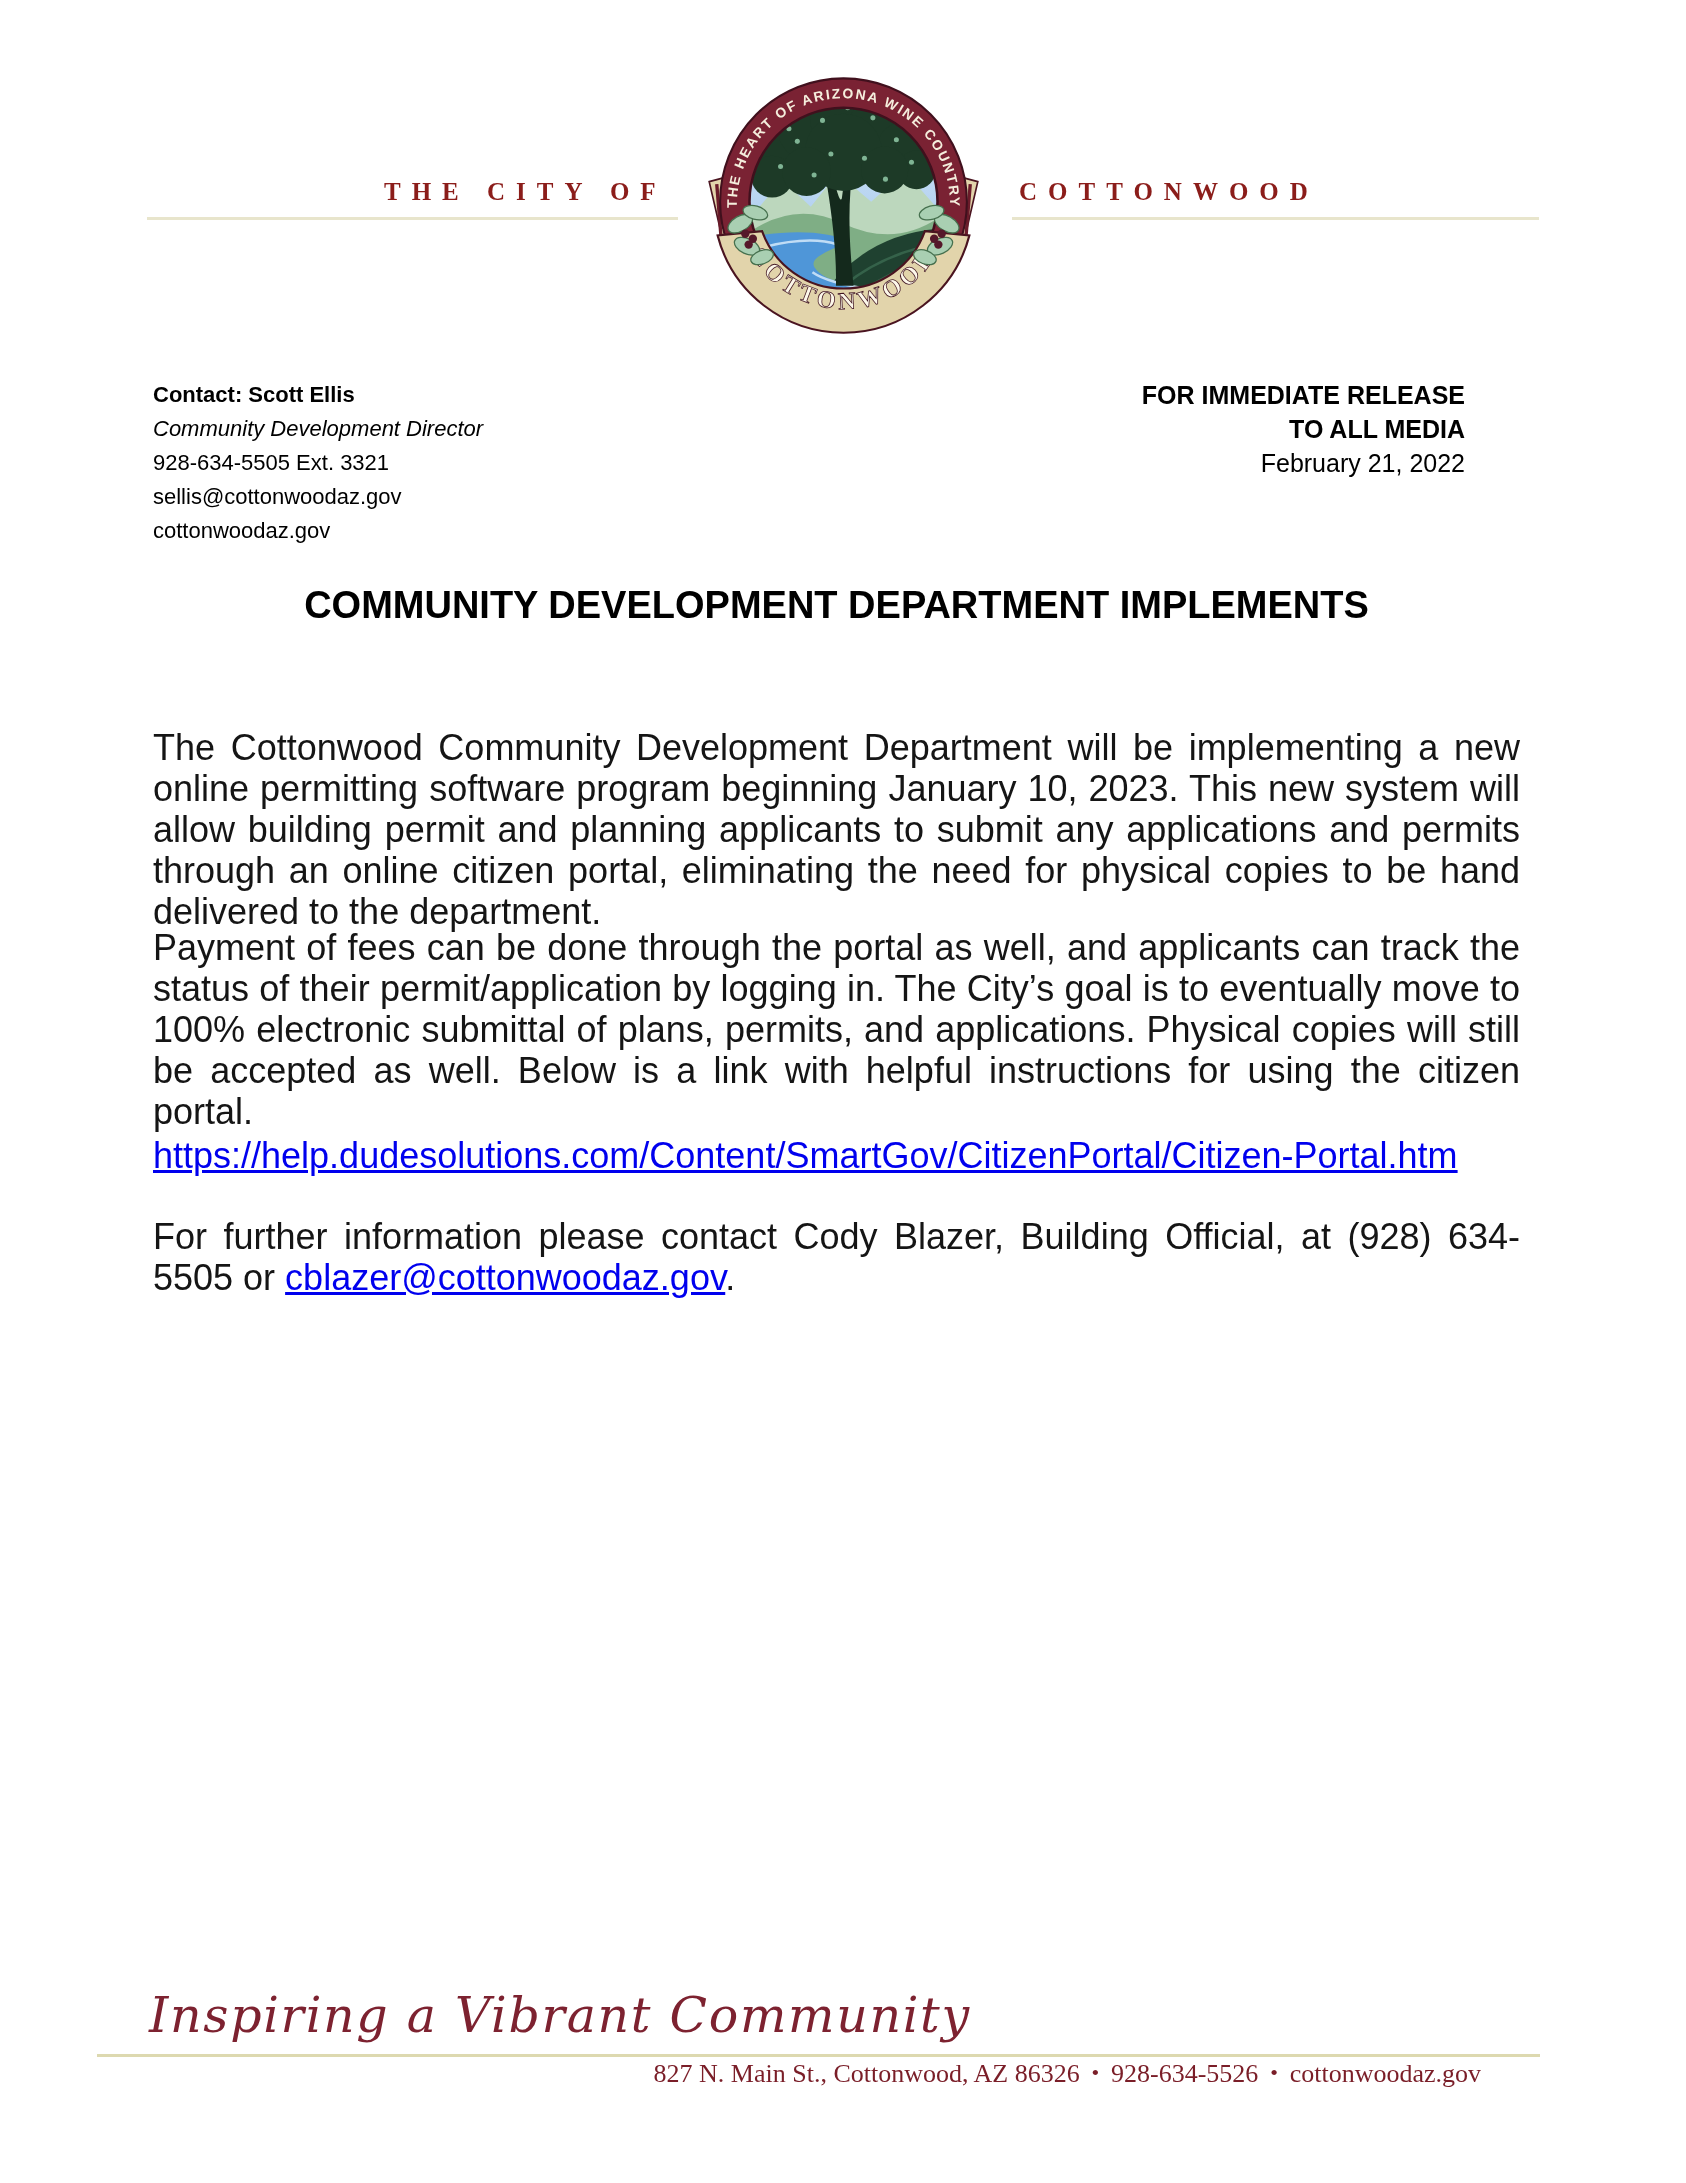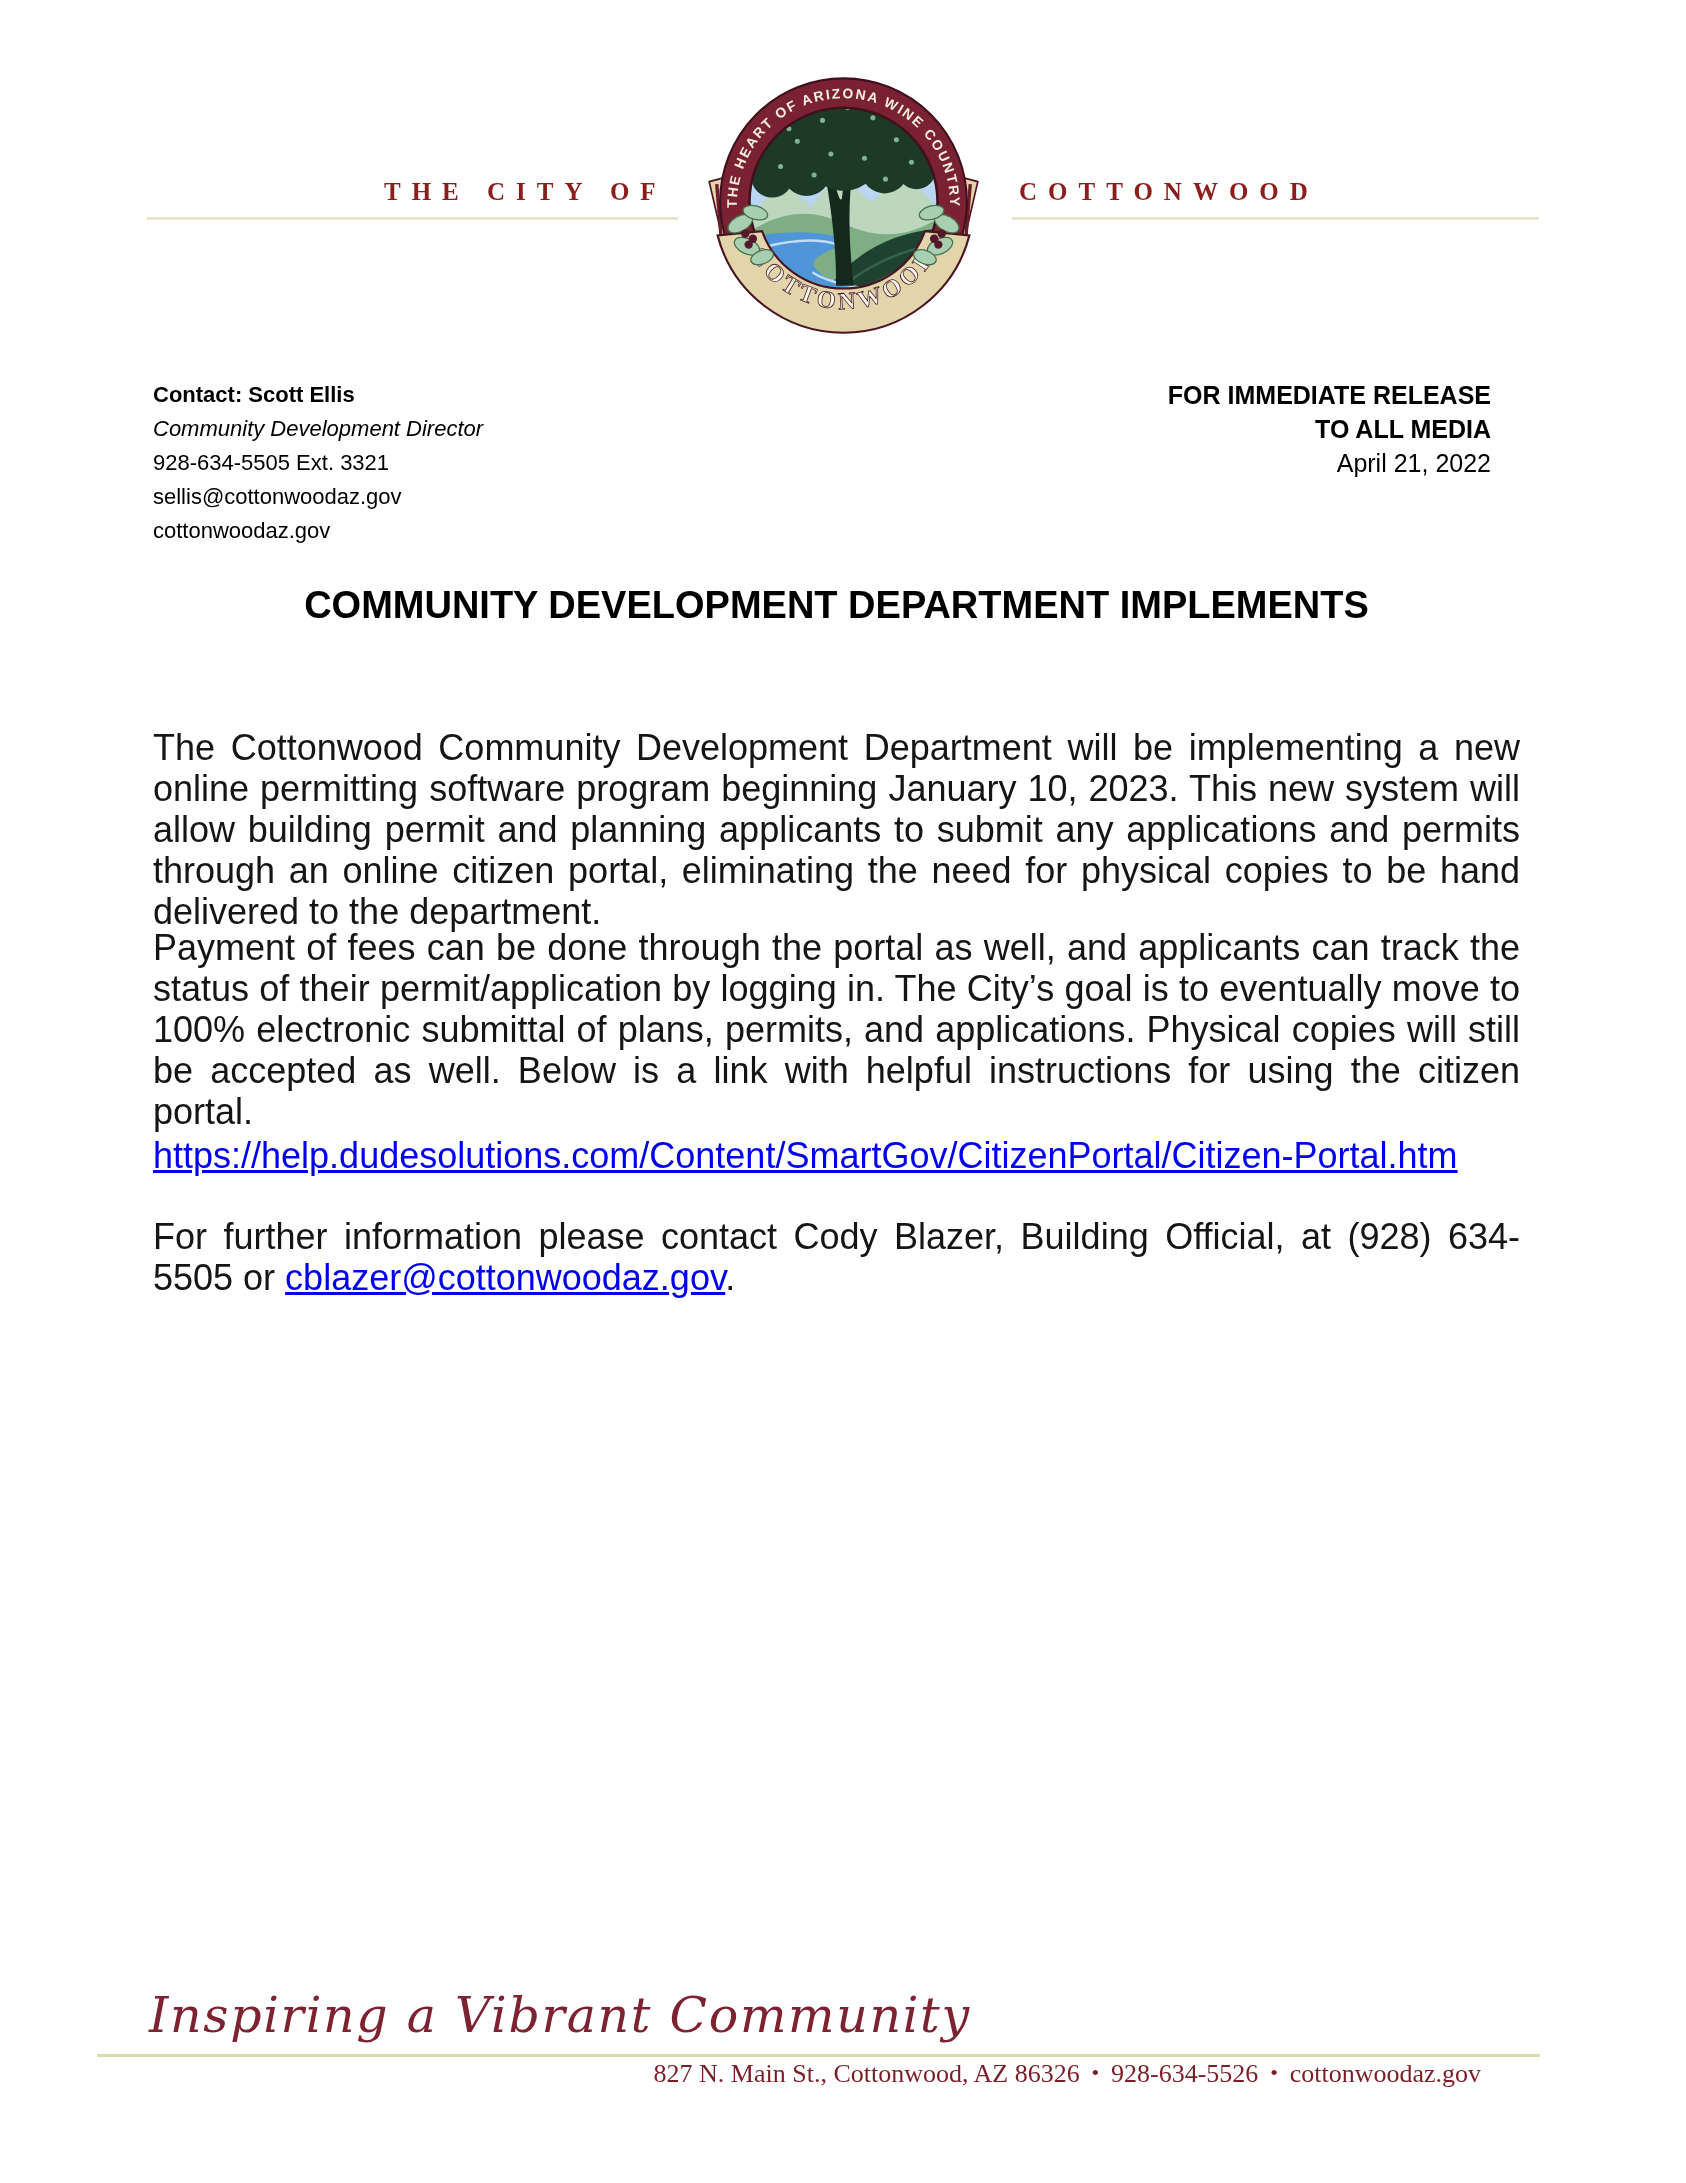--- a/index.html
+++ b/index.html
@@ -37,21 +37,21 @@
   .logo-wrap { position: absolute; left: 705px; top: 74px; width: 277px; height: 264px; }
 
   
   .contact-block {
     position: absolute; left: 153px; top: 378px;
     font-size: 22px; line-height: 34px; color: #000;
   }
   .contact-block .bold { font-weight: 700; }
   .contact-block .italic { font-style: italic; }
   .release-block {
-    position: absolute; right: 138px; top: 378px;
+    position: absolute; right: 164px; top: 378px;
     text-align: right; font-size: 25px; line-height: 34px; color: #000;
   }
   .release-block .bold { font-weight: 700; }
 
   
   .headline {
     position: absolute; left: 153px; top: 578px; width: 1367px;
     text-align: center; font-weight: 700; font-size: 38px; line-height: 55px;
     color: #000;
   }
@@ -211,21 +211,21 @@
     <div class="bold">Contact: Scott Ellis</div>
     <div class="italic">Community Development Director</div>
     <div>928-634-5505 Ext. 3321</div>
     <div>sellis@cottonwoodaz.gov</div>
     <div>cottonwoodaz.gov</div>
   </div>
 
   <div class="release-block">
     <div class="bold">FOR IMMEDIATE RELEASE</div>
     <div class="bold">TO ALL MEDIA</div>
-    <div>April 21, 2022</div>
+    <div>February 21, 2022</div>
   </div>
 
   <div class="headline">
     <div>COMMUNITY DEVELOPMENT DEPARTMENT IMPLEMENTS</div>
   </div>
 
   <div class="para p1">The Cottonwood Community Development Department will be implementing a new online permitting software program beginning January 10, 2023. This new system will allow building permit and planning applicants to submit any applications and permits through an online citizen portal, eliminating the need for physical copies to be hand delivered to the department.</div>
   <div class="para p2">Payment of fees can be done through the portal as well, and applicants can track the status of their permit/application by logging in. The City’s goal is to eventually move to 100% electronic submittal of plans, permits, and applications. Physical copies will still be accepted as well. Below is a link with helpful instructions for using the citizen portal.</div>
 
   <div class="para link-line">

